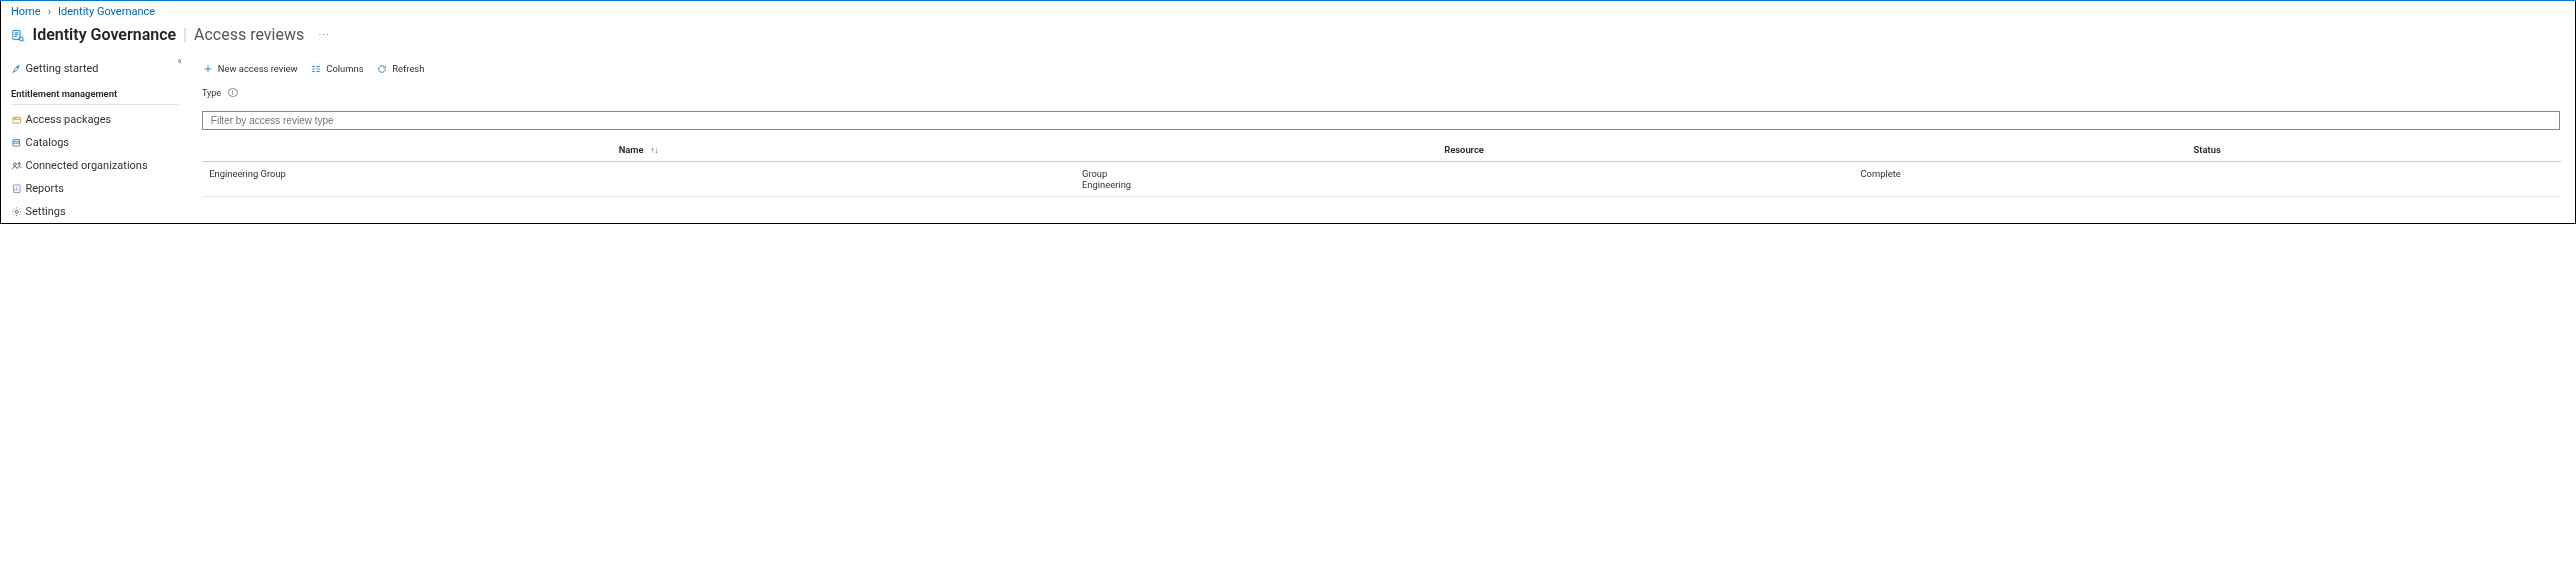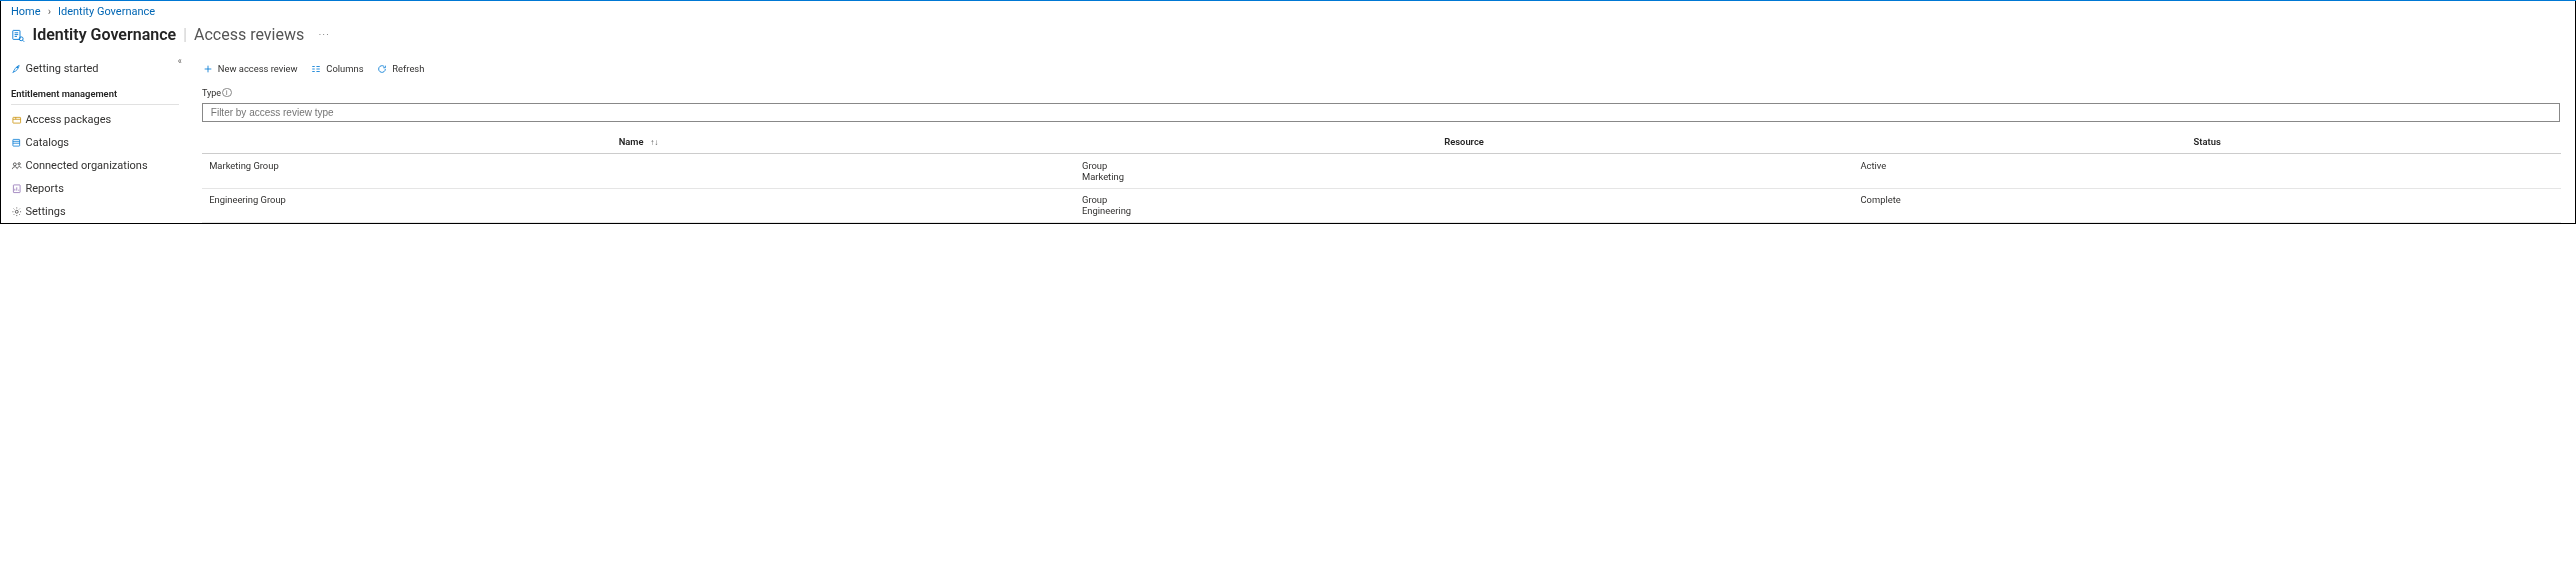--- a/index.html
+++ b/index.html
@@ -92,21 +92,21 @@
   .toolbar .btn {
     display: flex;
     align-items: center;
     gap: 4.3px;
     font-size: 9.4px;
     color: #323130;
     cursor: pointer;
   }
   .toolbar .btn .icon { color: #0078d4; width: 11.5px; height: 11.5px; display:flex; align-items:center; justify-content:center; }
 
-  .field-label { font-size: 9px; color: #323130; margin-bottom: 5px; display:flex; align-items:center; gap:1px;text-align:center; }
+  .field-label { font-size: 9px; color: #323130; margin-bottom: 13px; display:flex; align-items:center; gap:7px;text-align:center; }
   .field-label .info-icon { width:9.4px; height:9.4px; border:0.7px solid #888; border-radius:50%; font-size:6.5px; display:inline-flex; align-items:center; justify-content:center; color:#555; }
   .type-filter, .search-filter {
     width: calc(100% - 1.4px);
     border: 0.7px solid #888;
     padding: 2.9px 5.8px;
     font-size: 9.4px;
     color: #555;
     margin-bottom: 8.7px;
     height: 19px;
     display:flex;
@@ -296,28 +296,20 @@
             <th class="col-name">
               <span>Name</span>
               <span class="sort-icon">↑↓</span>
             </th>
             <th class="col-resource">Resource</th>
             <th class="col-status">Status</th>
           </tr>
         </thead>
         <tbody>
           <tr>
-            <td>Marketing Group</td>
-            <td>
-              <div>Group</div>
-              <div class="res-sub">Marketing</div>
-            </td>
-            <td>Active</td>
-          </tr>
-          <tr>
             <td>Engineering Group</td>
             <td>
               <div>Group</div>
               <div class="res-sub">Engineering</div>
             </td>
             <td>Complete</td>
           </tr>
         </tbody>
       </table>
 

